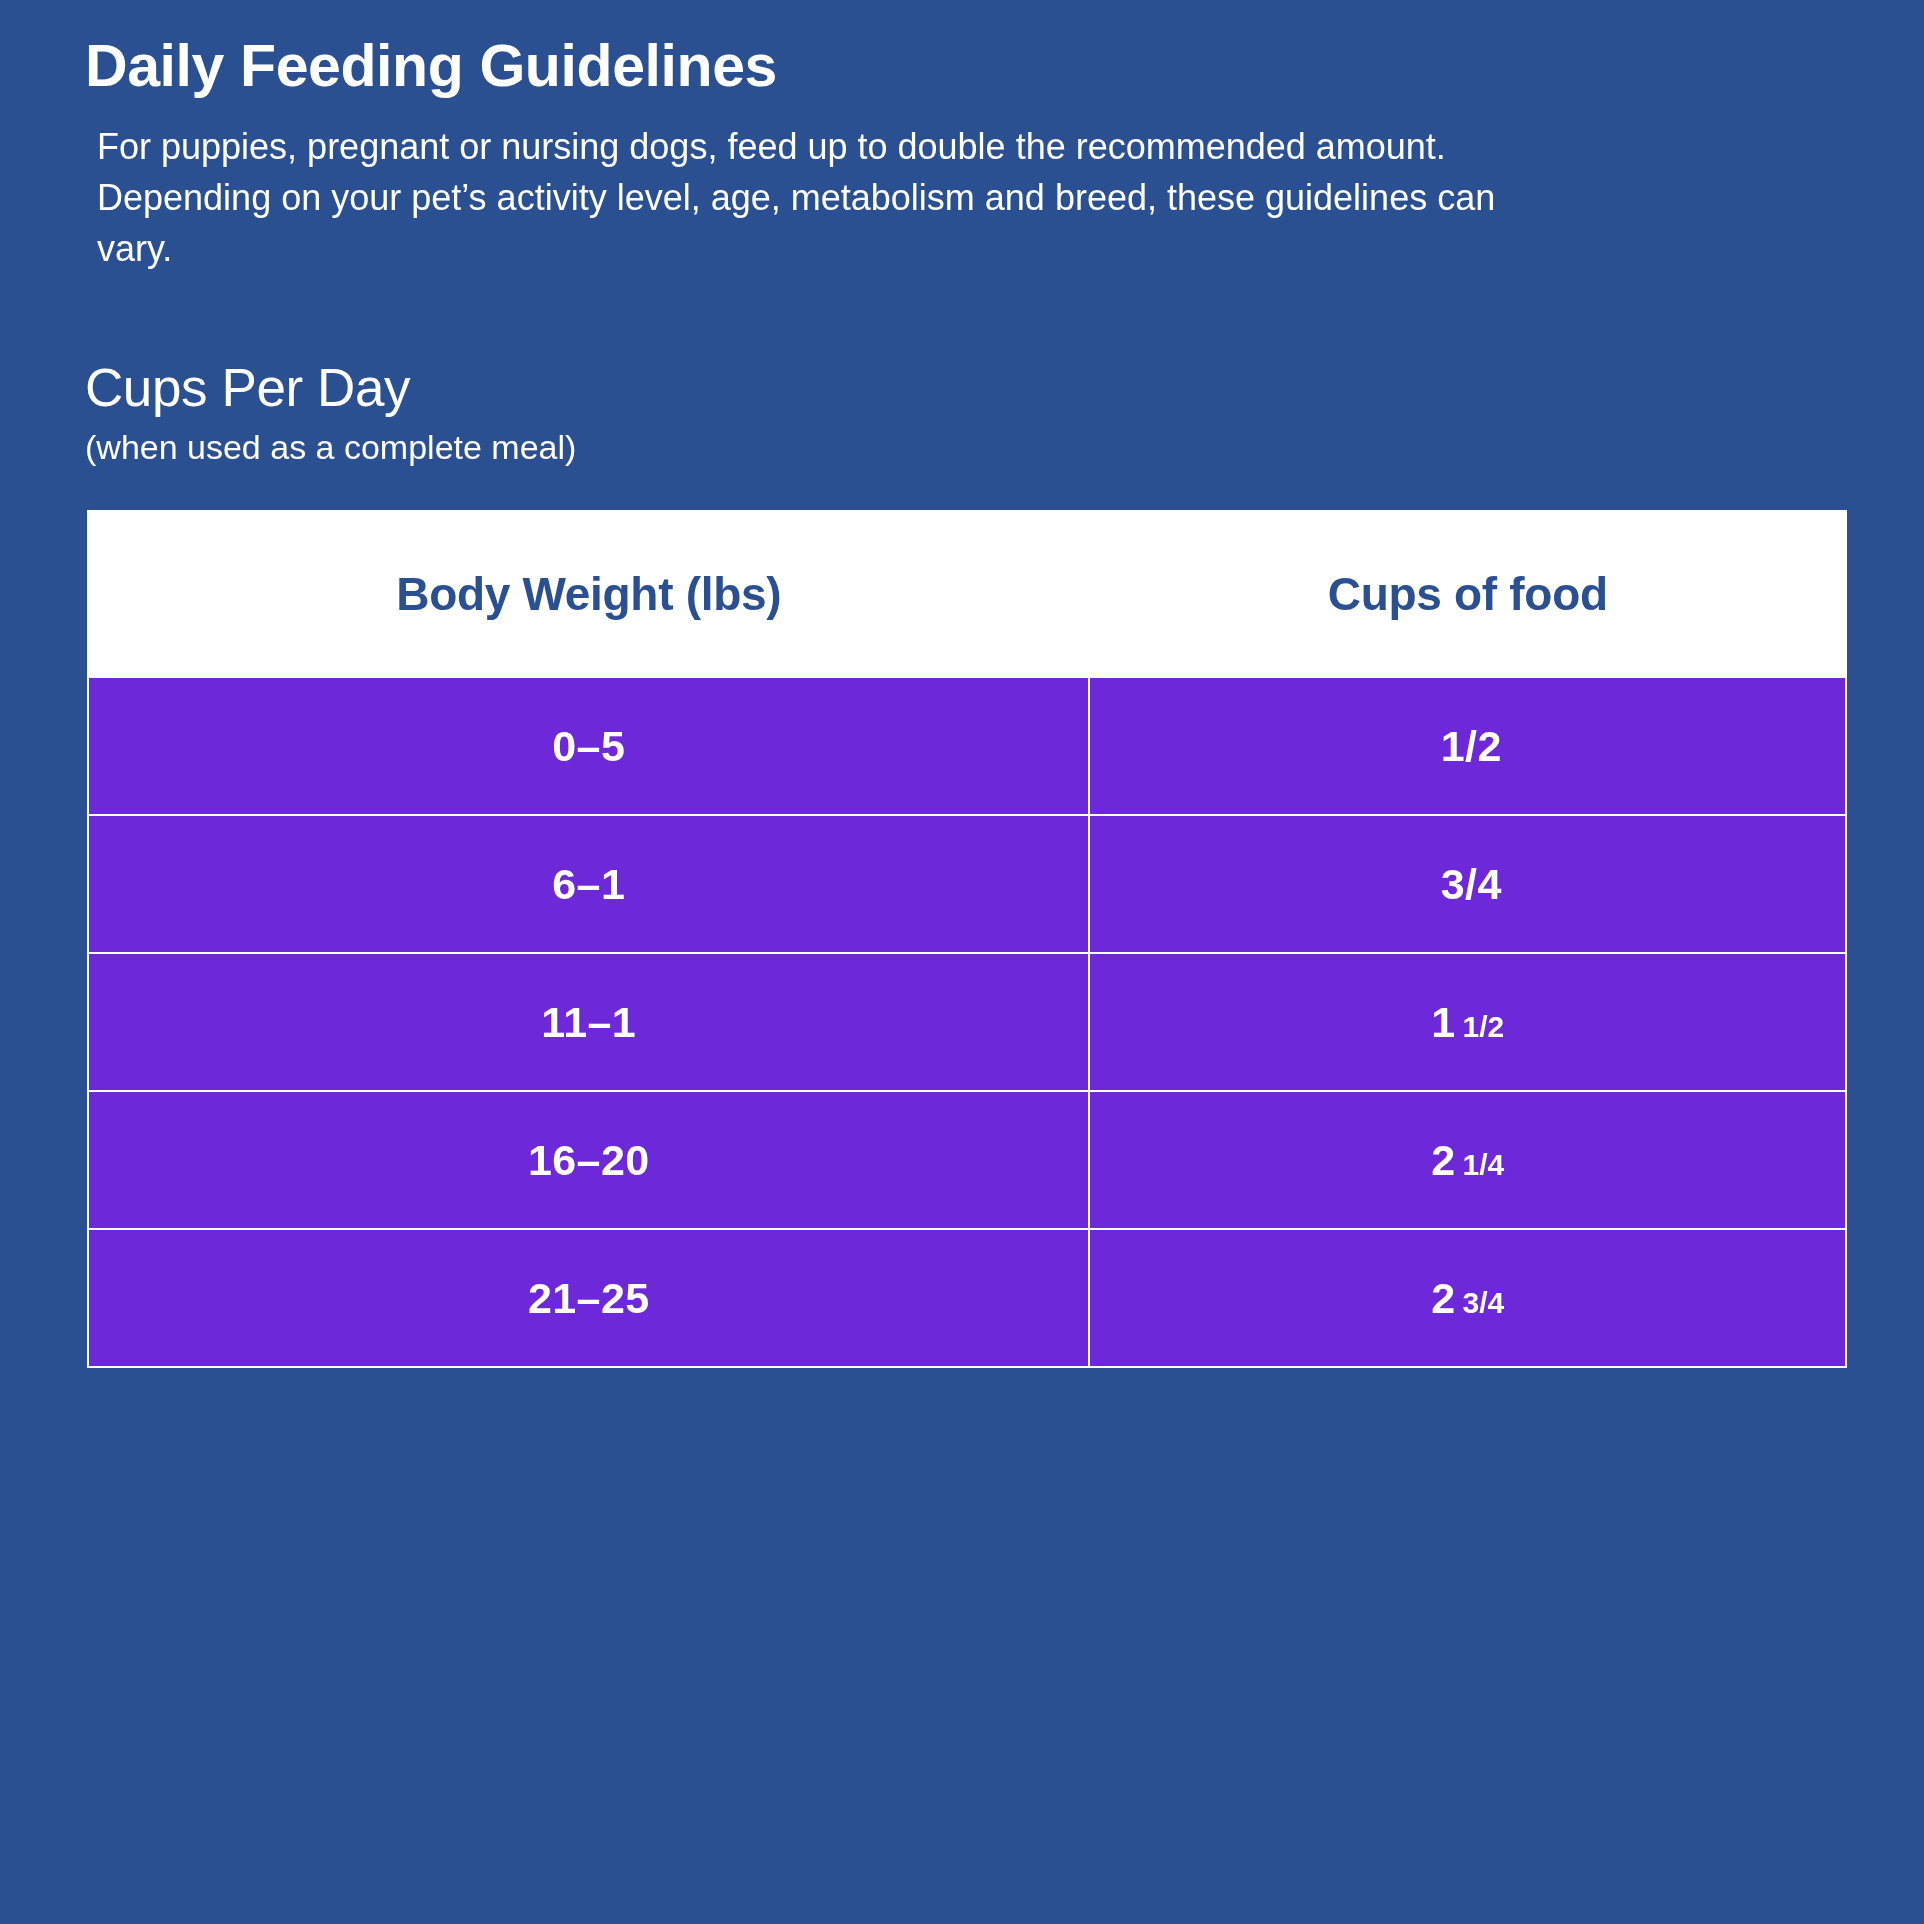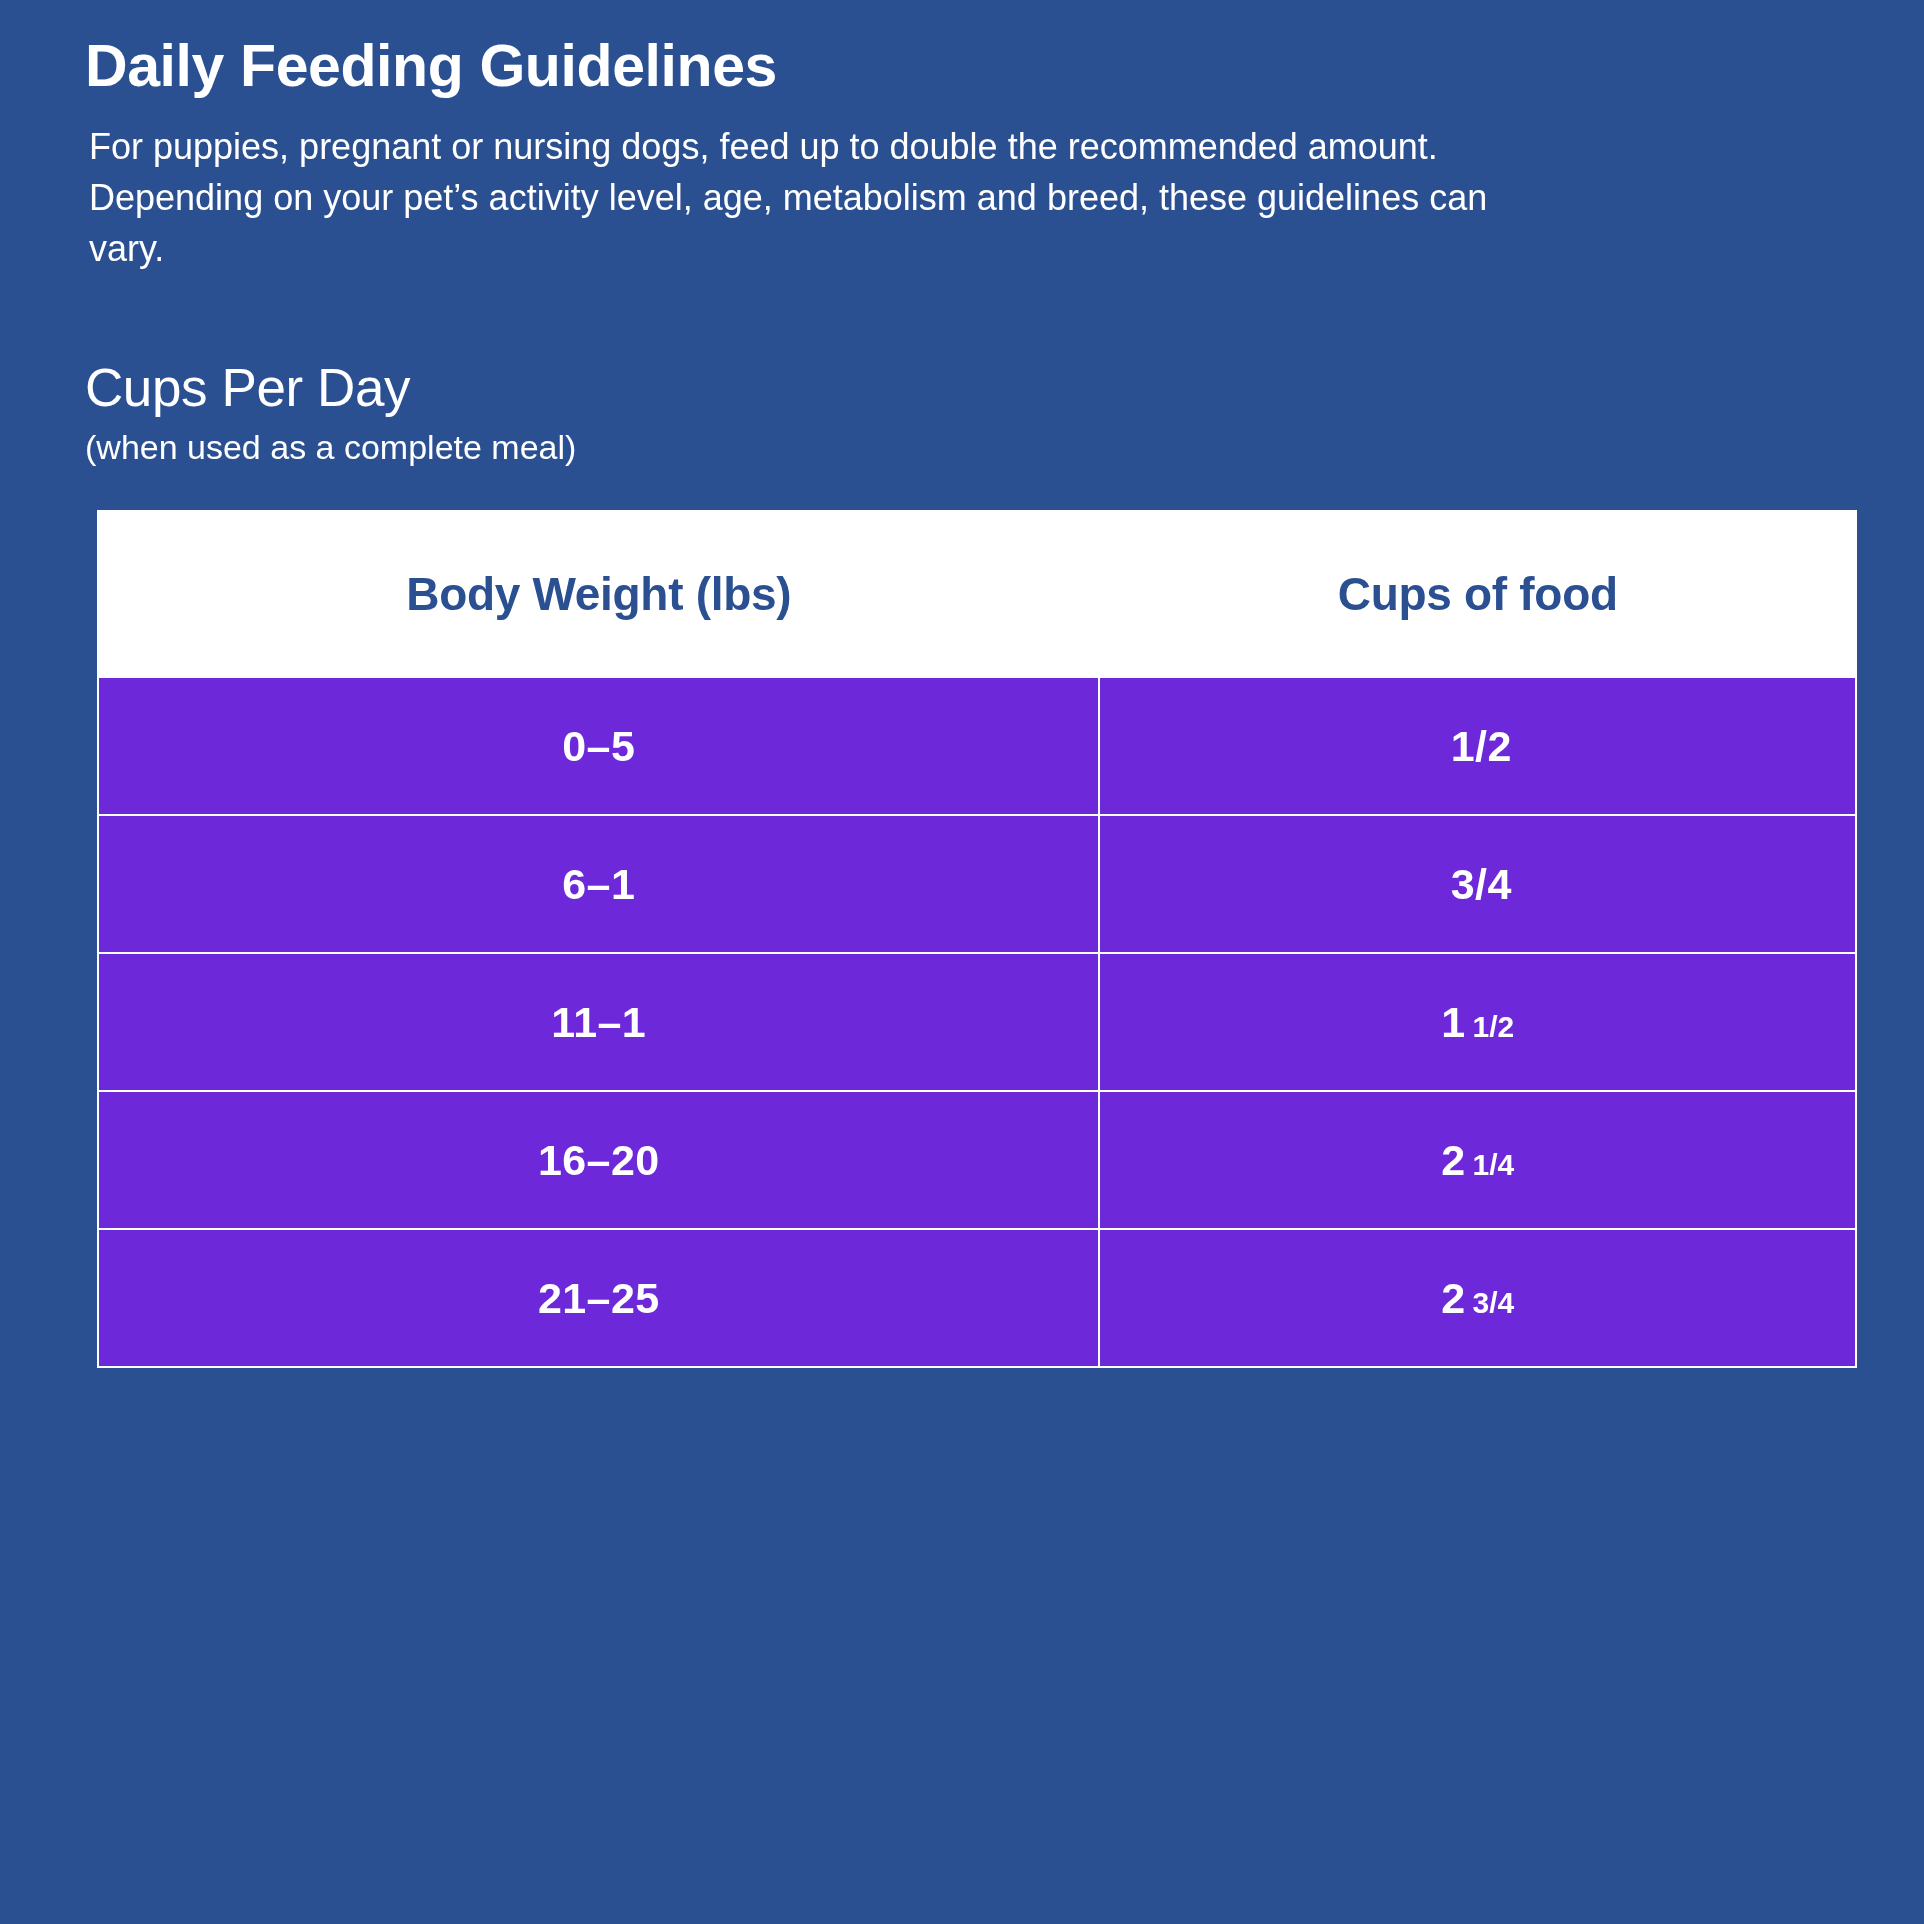--- a/index.html
+++ b/index.html
@@ -25,41 +25,41 @@
     font-size: 59px;
     font-weight: bold;
     letter-spacing: -0.4px;
     margin: 0 0 23px 0;
     line-height: 1.05;
   }
   .intro {
     font-size: 36px;
     line-height: 1.42;
     font-weight: normal;
-    margin: 4px;
+    margin: 12px;
     max-width: 1461px;
   }
   .section-title {
     font-size: 53px;
     font-weight: normal;
     letter-spacing: -0.4px;
     margin: 86px 0 9px 0;
     line-height: 1.05;
   }
   .section-sub {
     font-size: 34px;
     font-weight: normal;
     margin: 0 0 41px 0;
     line-height: 1.3;
   }
   table.feeding {
     border-collapse: collapse;
     width: 1760px;
     table-layout: fixed;
-    margin: 12px;
+    margin: 2px;
   }
   table.feeding th,
   table.feeding td {
     border: 2.7px solid #ffffff;
     text-align: center;
     vertical-align: middle;
   }
   table.feeding thead th {
     background: #ffffff;
     color: #2b5092;

